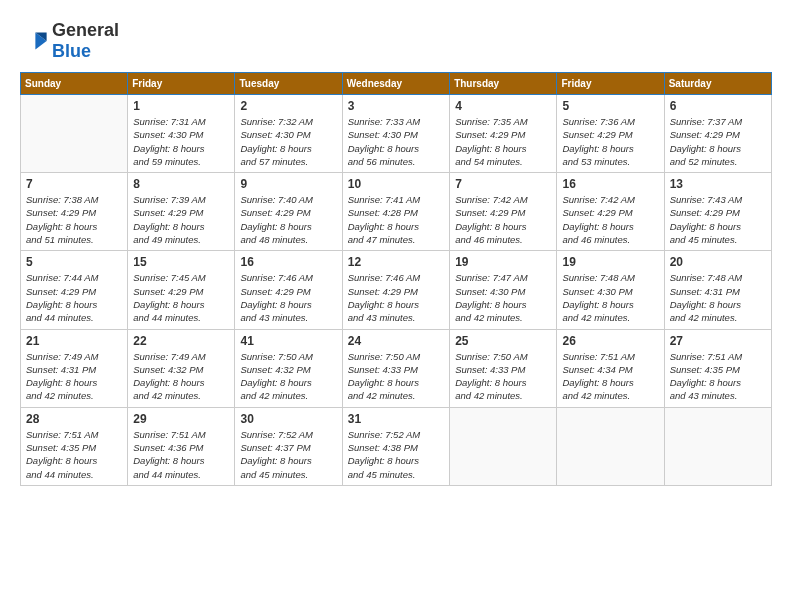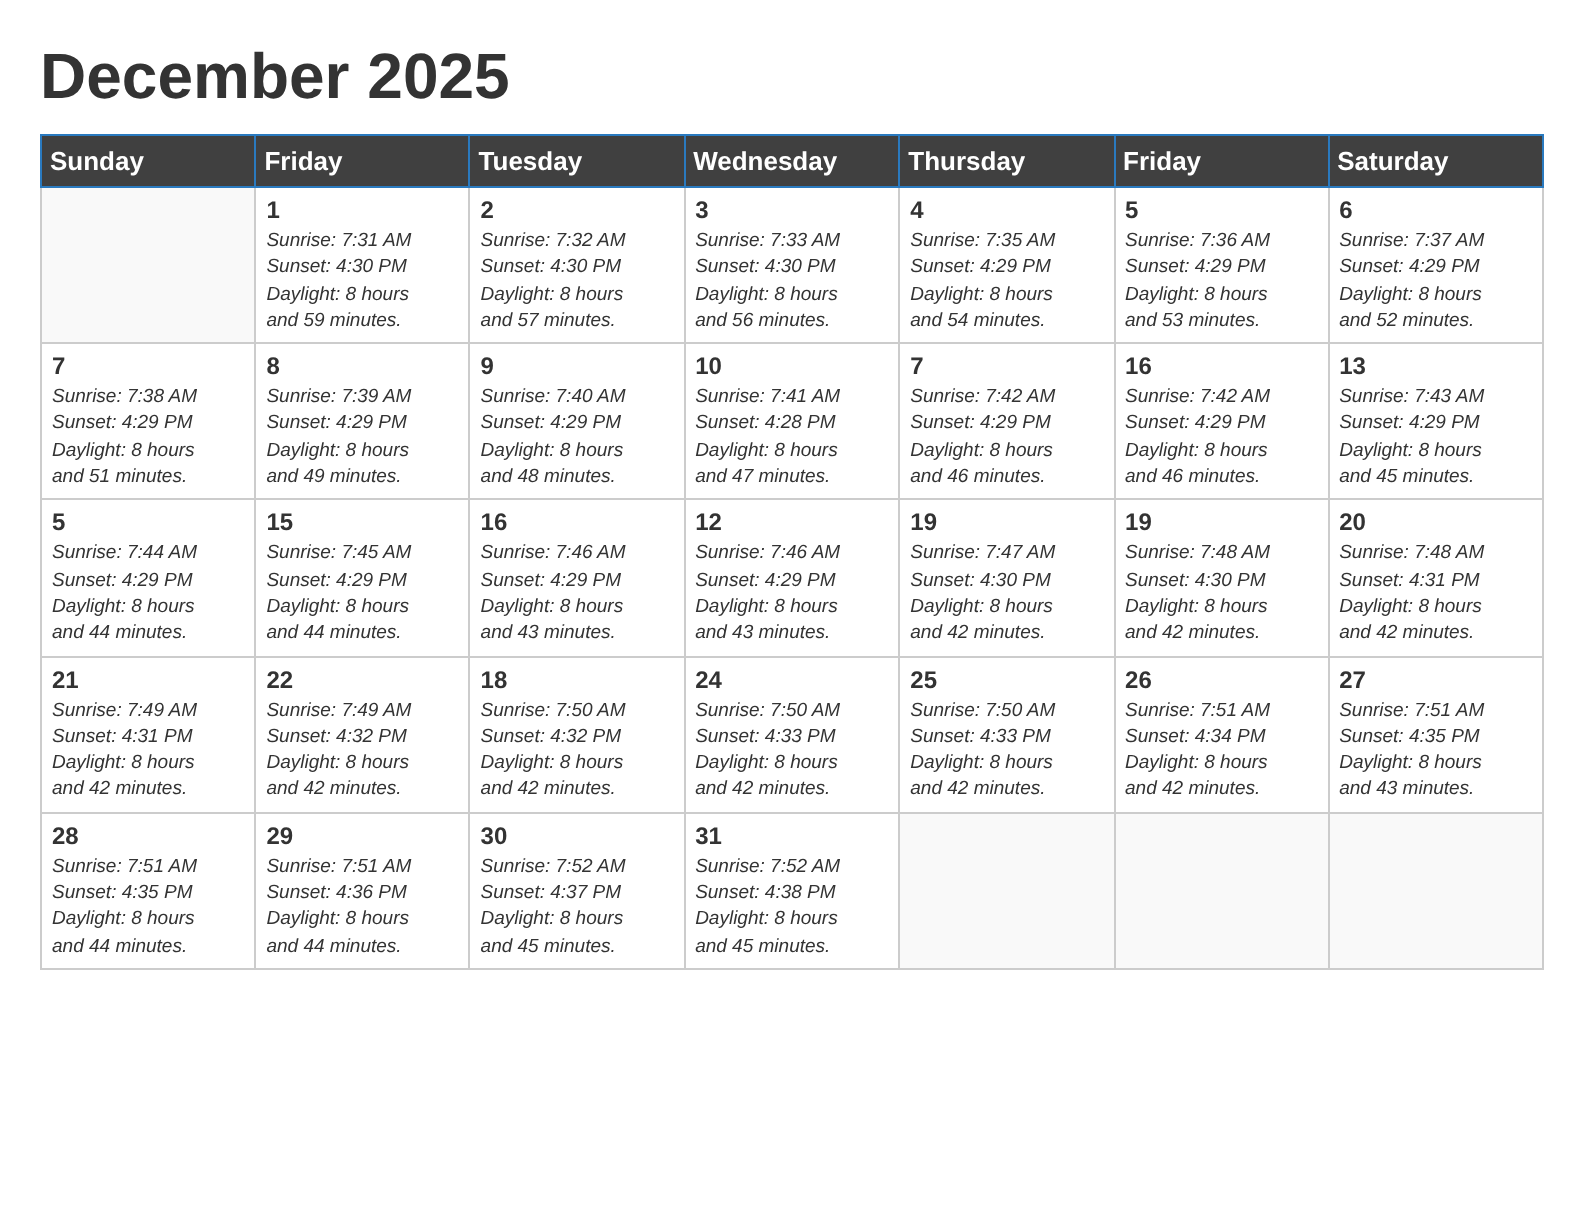--- a/index.html
+++ b/index.html
@@ -46,23 +46,23 @@
     .location-title {
       font-size: 14px;
       color: #555;
     }
     .calendar {
       width: 100%;
       border-collapse: collapse;
       border: 1px solid #ccc;
     }
     .calendar th {
-      background-color: #404040;
+      background-color: #a16207;
       color: #fff;
-      font-size: 13px;
+      font-size: 10px;
       font-weight: bold;
       padding: 5px 4px;
       text-align: left;
       border: 1px solid #2a7abf;
     }
     .calendar td {
       border: 1px solid #ccc;
       vertical-align: top;
       padding: 4px 5px;
       font-size: 10px;
@@ -83,22 +83,31 @@
       font-style: italic;
     }
     .empty-cell {
       background: #f9f9f9;
     }
   </style>
 </head>
 <body>
 
 <div class="header">
+  <div class="logo">
+    <svg class="logo-icon" viewBox="0 0 40 40">
+      <polygon points="22,8 38,20 22,32" fill="#1a6bbf"></polygon>
+      <polygon points="22,8 38,8 38,20" fill="#0d4a8a"></polygon>
+    </svg>
+    <div>
+      <span class="logo-text-general">General</span><br>
+      <span class="logo-text-blue">Blue</span>
+    </div>
+  </div>
   <div class="title-block">
-    <div class="month-title">December 2025</div>
   </div>
 </div>
 
 <table class="calendar">
   <thead>
     <tr>
     <th>Sunday</th>
         <th>Friday</th>
         <th>Tuesday</th>
         <th>Wednesday</th>
@@ -198,21 +207,21 @@
       <tr>
         <td>
           <span class="day-number">21</span>
           <div class="day-info">Sunrise: 7:49 AM<br>Sunset: 4:31 PM<br>Daylight: 8 hours<br>and 42 minutes.</div>
         </td>
         <td>
           <span class="day-number">22</span>
           <div class="day-info">Sunrise: 7:49 AM<br>Sunset: 4:32 PM<br>Daylight: 8 hours<br>and 42 minutes.</div>
         </td>
         <td>
-          <span class="day-number">18</span>
+          <span class="day-number">41</span>
           <div class="day-info">Sunrise: 7:50 AM<br>Sunset: 4:32 PM<br>Daylight: 8 hours<br>and 42 minutes.</div>
         </td>
         <td>
           <span class="day-number">24</span>
           <div class="day-info">Sunrise: 7:50 AM<br>Sunset: 4:33 PM<br>Daylight: 8 hours<br>and 42 minutes.</div>
         </td>
         <td>
           <span class="day-number">25</span>
           <div class="day-info">Sunrise: 7:50 AM<br>Sunset: 4:33 PM<br>Daylight: 8 hours<br>and 42 minutes.</div>
         </td>

